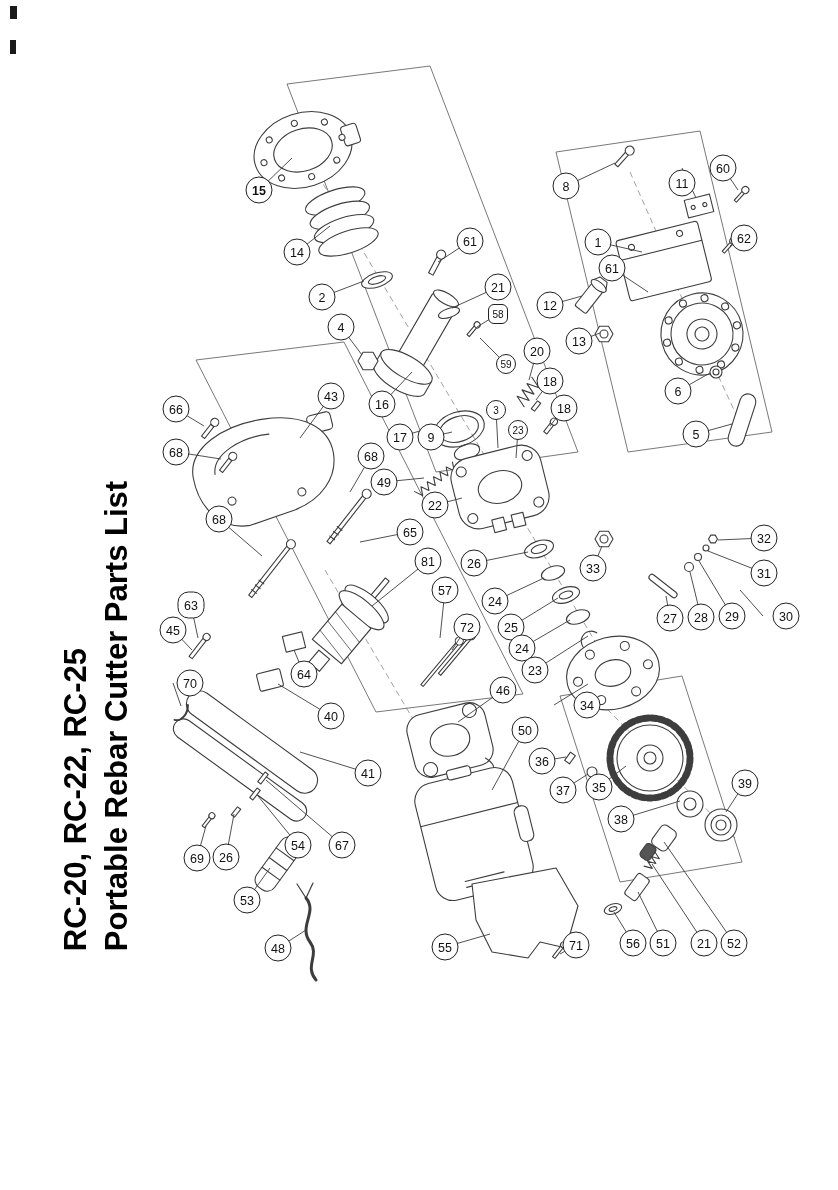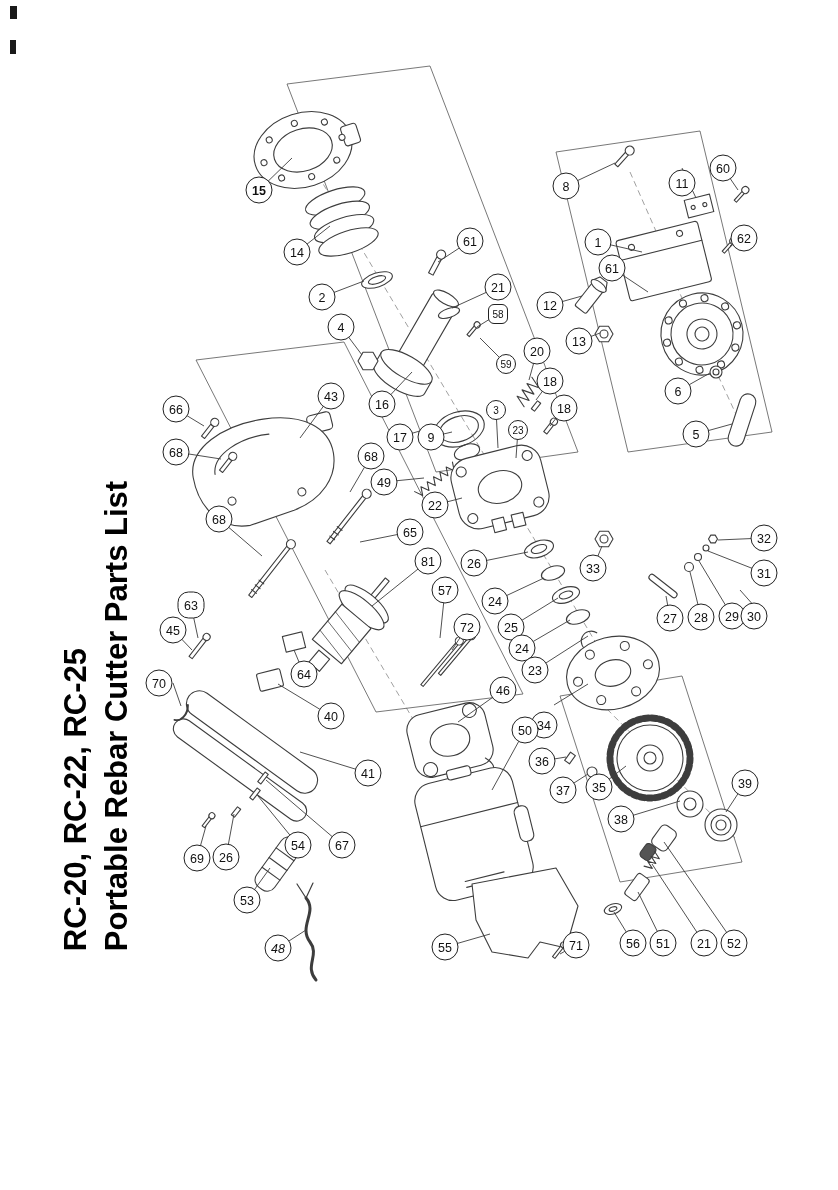--- a/index.html
+++ b/index.html
@@ -533,43 +533,43 @@
       <div class="balloon" style="left: 593px; top: 568px;">33</div>
       <div class="balloon" style="left: 764px; top: 538px;">32</div>
       <div class="balloon" style="left: 764px; top: 573px;">31</div>
       <div class="balloon" style="left: 495px; top: 601px;">24</div>
       <div class="balloon" style="left: 445px; top: 590px;">57</div>
       <div class="balloon" style="left: 511px; top: 627px;">25</div>
       <div class="balloon" style="left: 522px; top: 648px;">24</div>
       <div class="balloon" style="left: 670px; top: 618px;">27</div>
       <div class="balloon" style="left: 701px; top: 617px;">28</div>
       <div class="balloon" style="left: 732px; top: 616px;">29</div>
-      <div class="balloon" style="left: 754px; top: 616px;">30</div>
+      <div class="balloon" style="left: 786px; top: 616px;">30</div>
       <div class="balloon" style="left: 191px; top: 605px; border-radius: 11px;">63</div>
       <div class="balloon" style="left: 173px; top: 630px;">45</div>
       <div class="balloon" style="left: 467px; top: 627px;">72</div>
       <div class="balloon" style="left: 535px; top: 670px;">23</div>
-      <div class="balloon" style="left: 159px; top: 683px;">70</div>
+      <div class="balloon" style="left: 190px; top: 683px;">70</div>
       <div class="balloon" style="left: 304px; top: 674px;">64</div>
       <div class="balloon" style="left: 331px; top: 716px;">40</div>
       <div class="balloon" style="left: 503px; top: 690px;">46</div>
-      <div class="balloon" style="left: 544px; top: 705px; margin-top: 20px;">34</div>
+      <div class="balloon" style="left: 587px; top: 705px;">34</div>
       <div class="balloon" style="left: 525px; top: 730px;">50</div>
       <div class="balloon" style="left: 542px; top: 761px;">36</div>
       <div class="balloon" style="left: 563px; top: 790px;">37</div>
       <div class="balloon" style="left: 599px; top: 787px;">35</div>
       <div class="balloon" style="left: 621px; top: 819px;">38</div>
       <div class="balloon" style="left: 745px; top: 783px;">39</div>
       <div class="balloon" style="left: 368px; top: 773px;">41</div>
       <div class="balloon" style="left: 298px; top: 845px;">54</div>
       <div class="balloon" style="left: 342px; top: 845px;">67</div>
       <div class="balloon" style="left: 197px; top: 858px;">69</div>
       <div class="balloon" style="left: 226px; top: 857px;">26</div>
       <div class="balloon" style="left: 247px; top: 900px;">53</div>
-      <div class="balloon" style="left: 278px; top: 948px; font-style: italic;">48</div>
+      <div class="balloon" style="left: 278px; top: 948px;">48</div>
       <div class="balloon" style="left: 445px; top: 947px;">55</div>
       <div class="balloon" style="left: 576px; top: 945px;">71</div>
       <div class="balloon" style="left: 633px; top: 943px;">56</div>
       <div class="balloon" style="left: 663px; top: 943px;">51</div>
       <div class="balloon" style="left: 704px; top: 943px;">21</div>
       <div class="balloon" style="left: 734px; top: 943px;">52</div>
     </div>
 
 </div>
 

